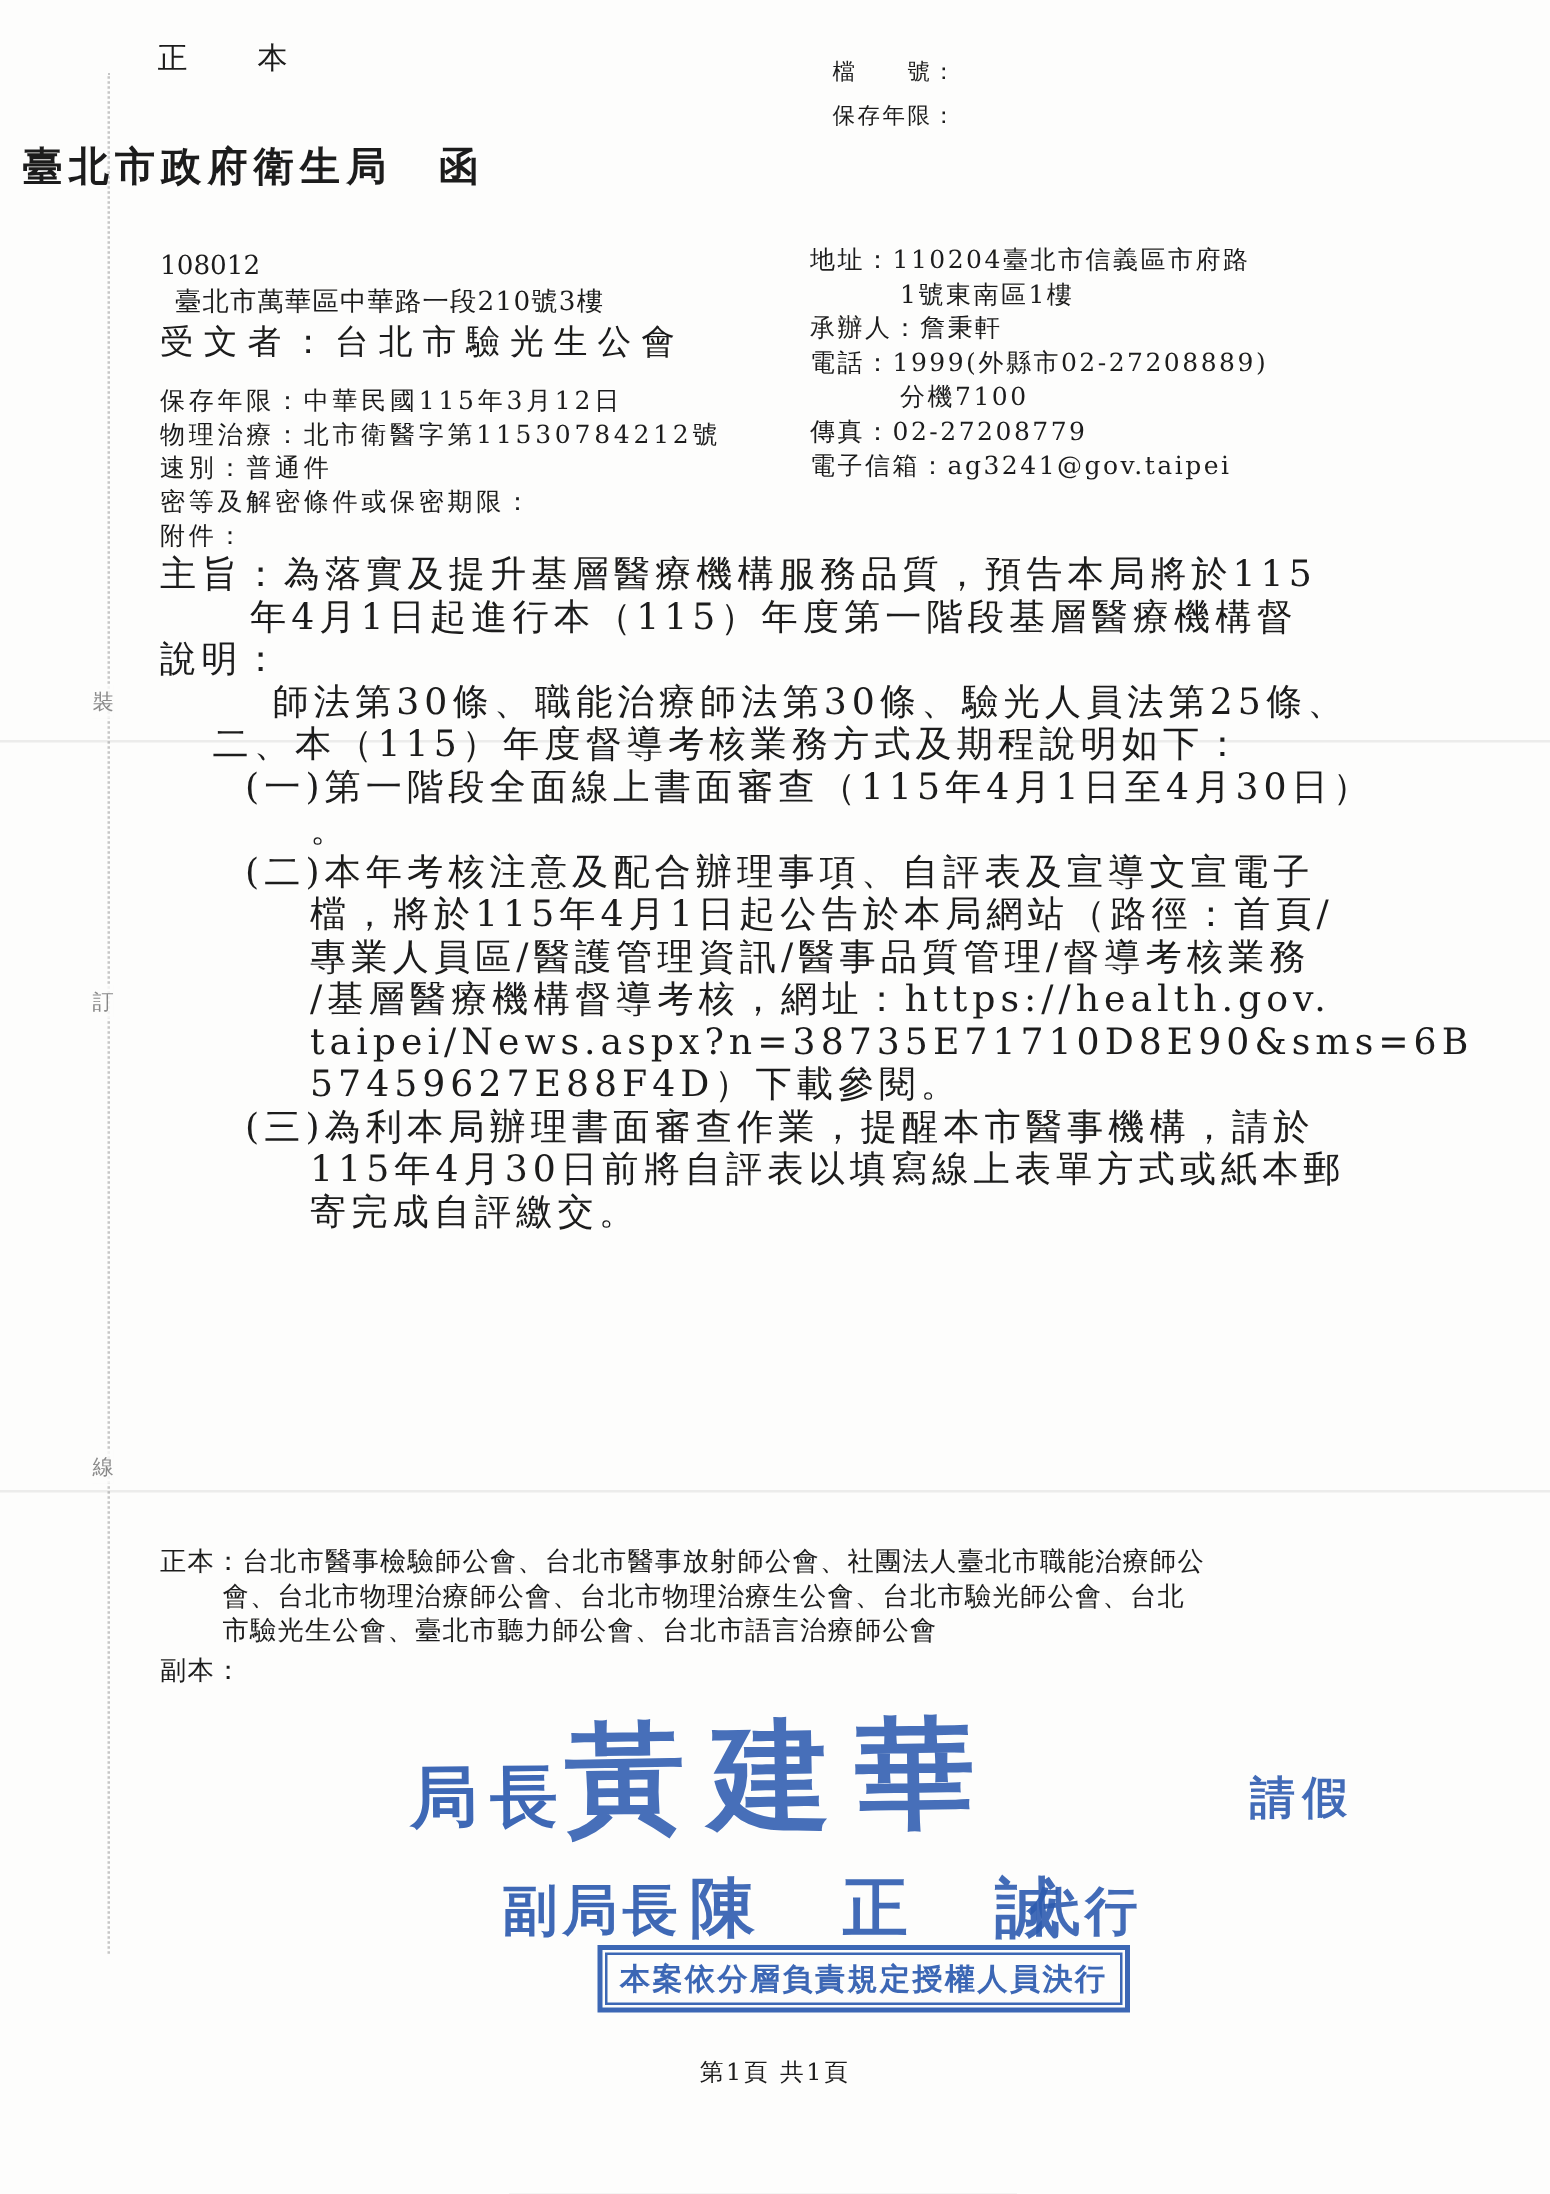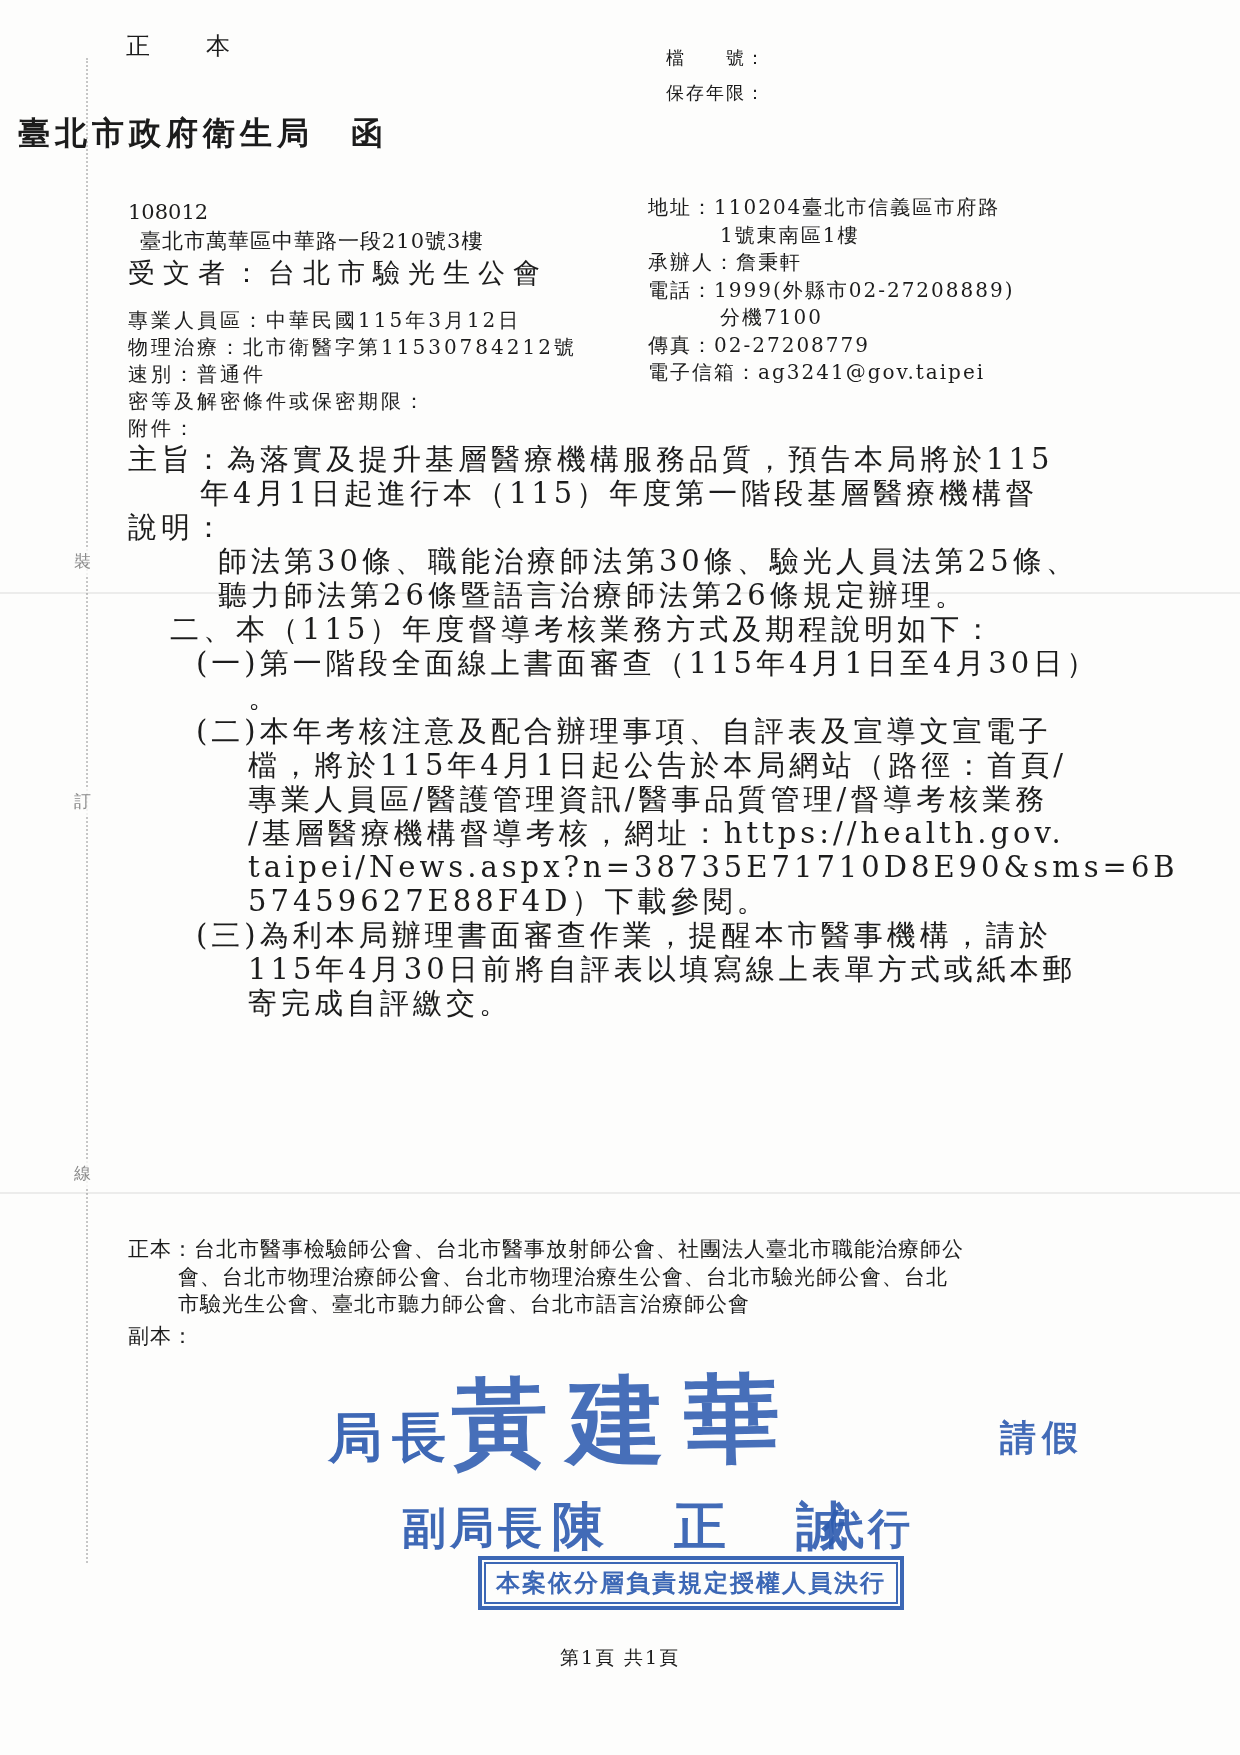--- a/index.html
+++ b/index.html
@@ -81,21 +81,21 @@
     <div>檔　　號：</div>
     <div>保存年限：</div>
   </div>
   <div class="abs doc-title">臺北市政府衛生局　函</div>
 
   <div class="abs zip">108012</div>
   <div class="abs street">臺北市萬華區中華路一段210號3樓</div>
   <div class="abs recipient">受文者：台北市驗光生公會</div>
 
   <div class="abs meta">
-    <div>專業人員區：中華民國115年3月12日</div>
+    <div>保存年限：中華民國115年3月12日</div>
     <div>物理治療：北市衛醫字第11530784212號</div>
     <div>速別：普通件</div>
     <div>密等及解密條件或保密期限：</div>
     <div>附件：</div>
   </div>
 
   <div class="abs contact">
     <div>地址：110204臺北市信義區市府路</div>
     <div class="ind">1號東南區1樓</div>
     <div>承辦人：詹秉軒</div>
@@ -103,21 +103,20 @@
     <div class="ind">分機7100</div>
     <div>傳真：02-27208779</div>
     <div>電子信箱：ag3241@gov.taipei</div>
   </div>
 
   <div class="abs doc-body">
     <div class="p0">主旨：為落實及提升基層醫療機構服務品質，預告本局將於115</div>
     <div class="p72">年4月1日起進行本（115）年度第一階段基層醫療機構督</div>
     <div class="p0">說明：</div>
     <div class="p90">師法第30條、職能治療師法第30條、驗光人員法第25條、</div>
-    <div class="p90">聽力師法第26條暨語言治療師法第26條規定辦理。</div>
     <div class="p42">二、本（115）年度督導考核業務方式及期程說明如下：</div>
     <div class="p68">(一)第一階段全面線上書面審查（115年4月1日至4月30日）</div>
     <div class="p120">。</div>
     <div class="p68">(二)本年考核注意及配合辦理事項、自評表及宣導文宣電子</div>
     <div class="p120">檔，將於115年4月1日起公告於本局網站（路徑：首頁/</div>
     <div class="p120">專業人員區/醫護管理資訊/醫事品質管理/督導考核業務</div>
     <div class="p120">/基層醫療機構督導考核，網址：https://health.gov.</div>
     <div class="p120">taipei/News.aspx?n=38735E71710D8E90&amp;sms=6B</div>
     <div class="p120">57459627E88F4D）下載參閱。</div>
     <div class="p68">(三)為利本局辦理書面審查作業，提醒本市醫事機構，請於</div>

